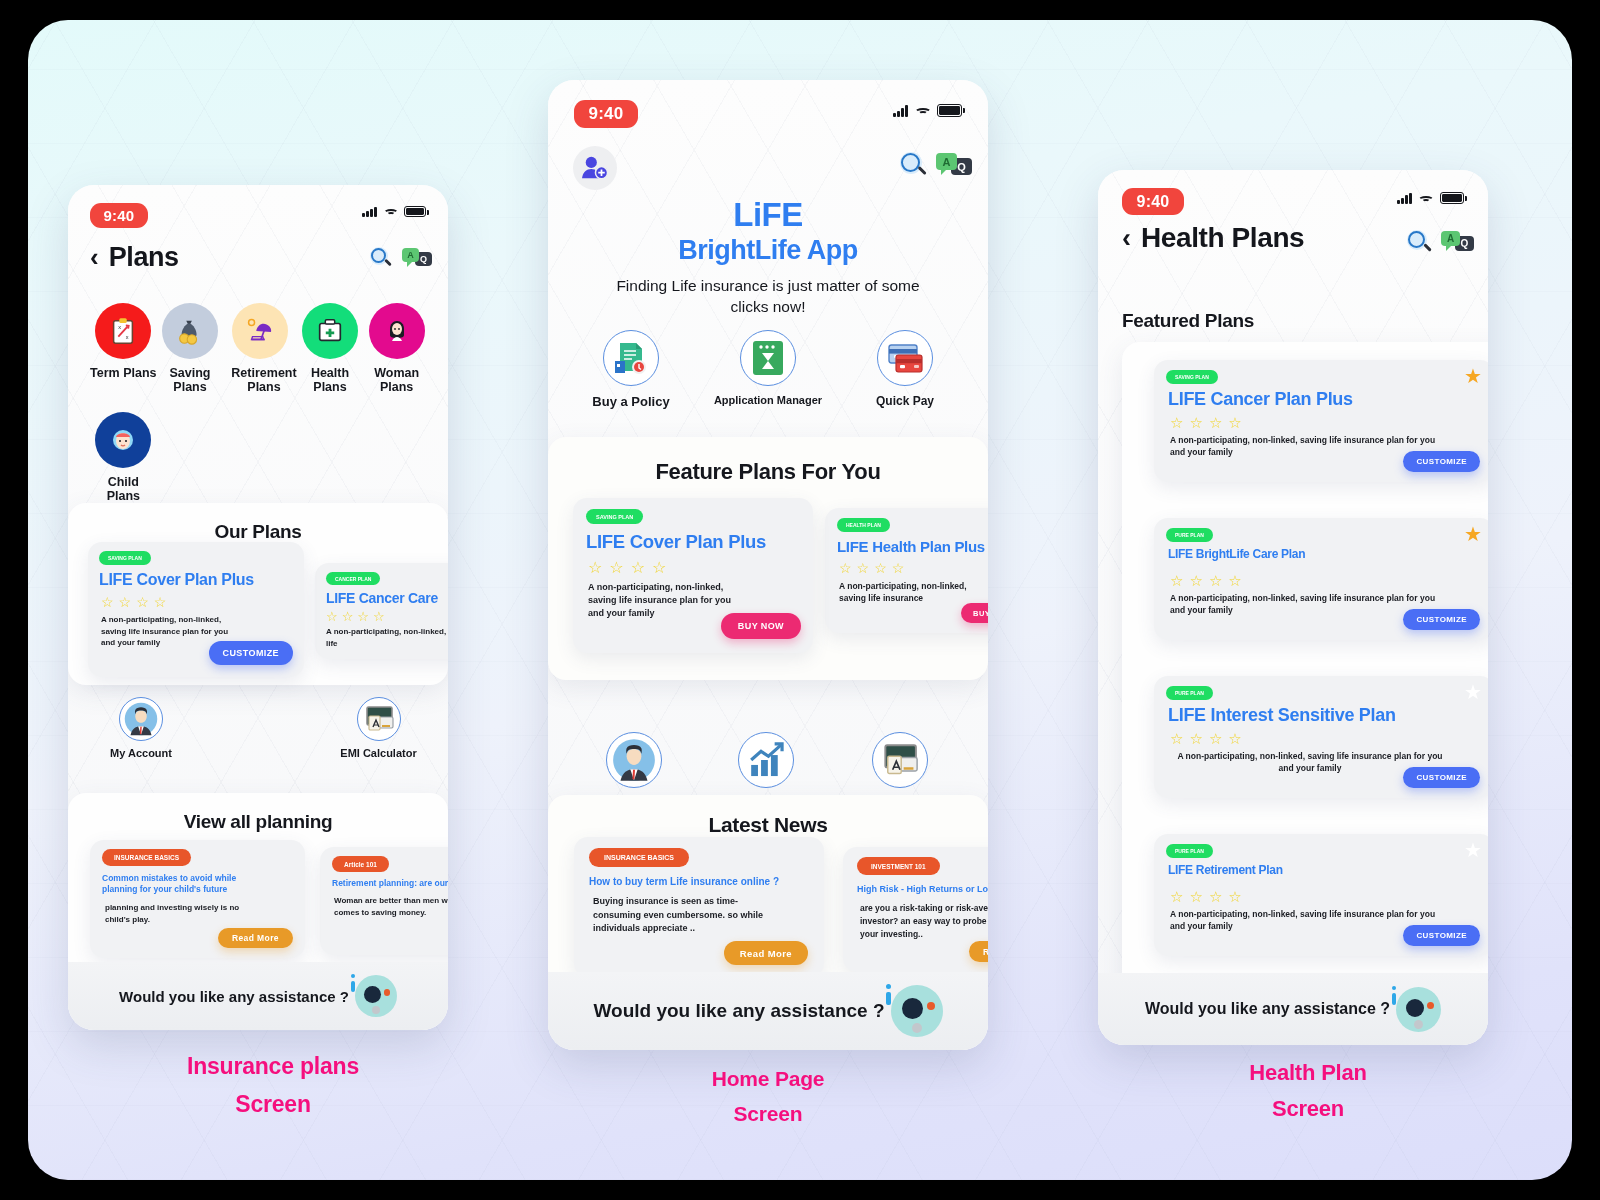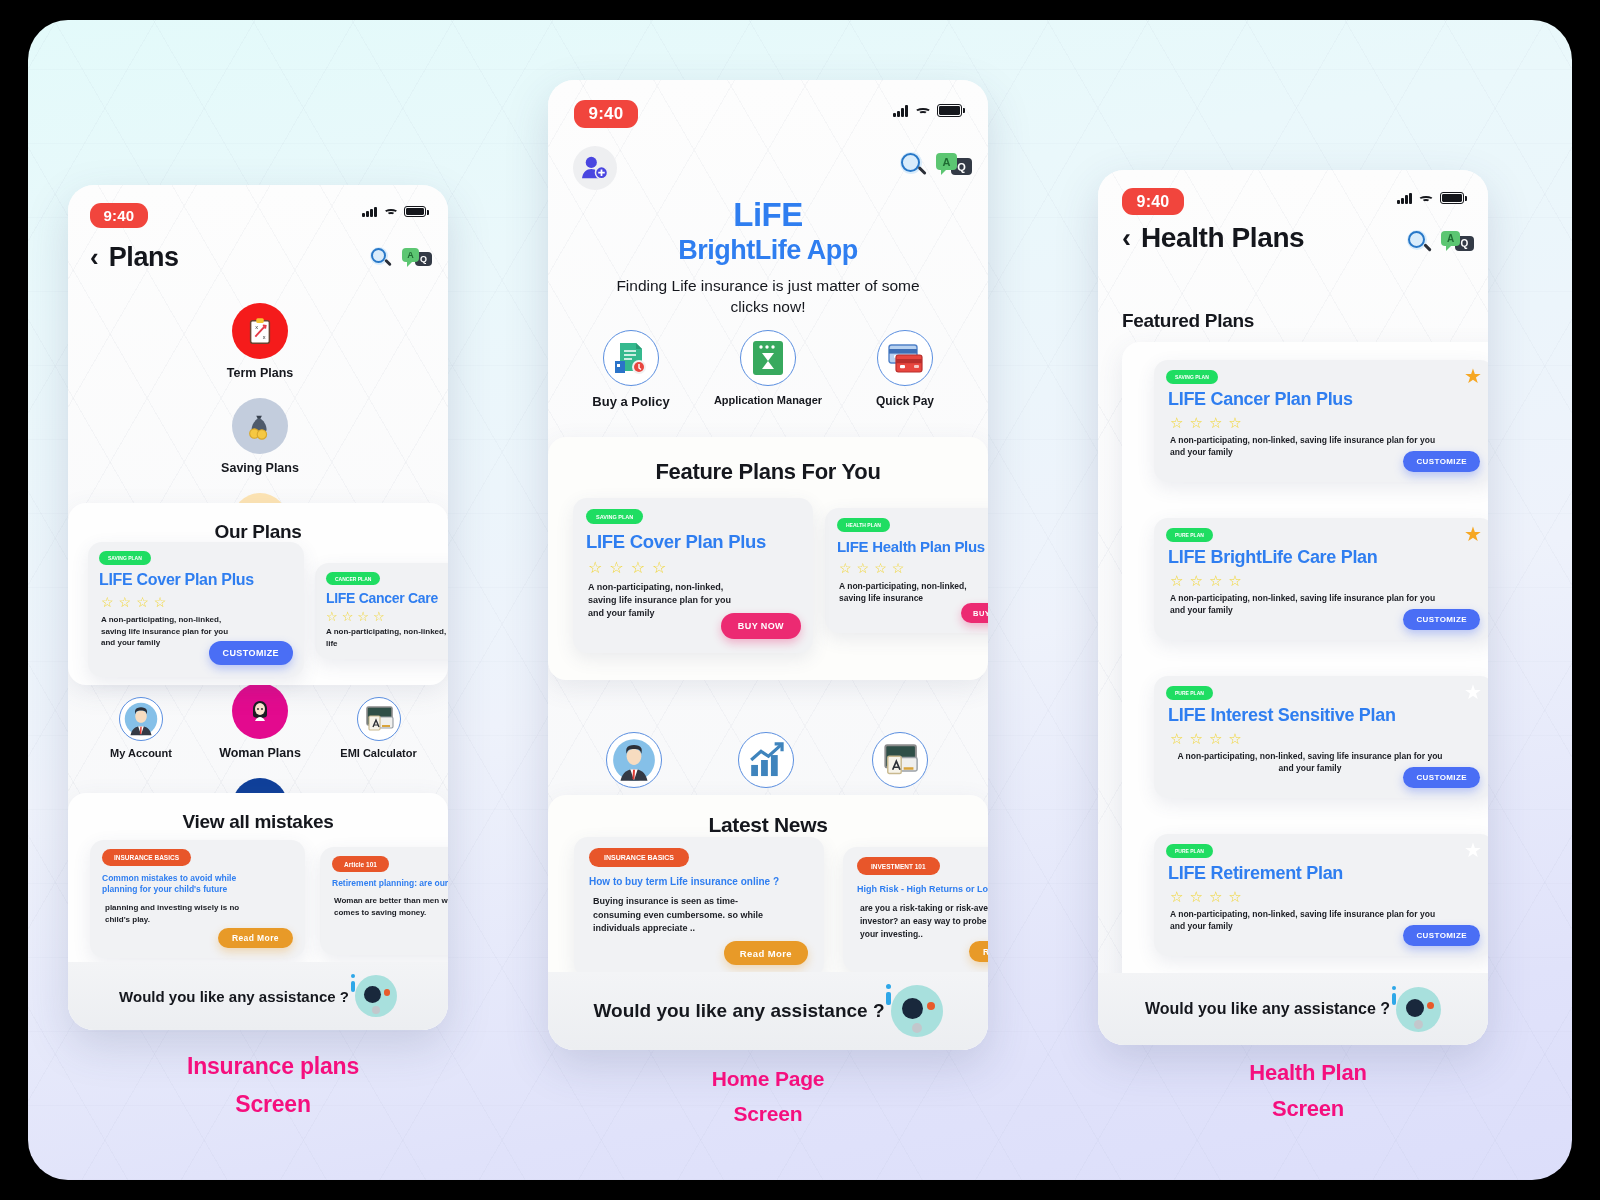--- a/index.html
+++ b/index.html
@@ -170,21 +170,21 @@
         <span class="chatico" style="width:30px;height:22px;">
           <span class="bubQ" style="right:0;top:4px;width:17px;height:14px;">
               <span style="font-size:9px;">Q</span>
             </span>
           <span class="bubA" style="left:0;top:0;width:17px;height:14px;">
               <span style="font-size:9px;">A</span>
             </span>
         </span>
       </div>
 
-      <div class="plangrid" style="left:22px; top:118px; width:340px; grid-template-columns:repeat(1,1fr); row-gap:18px;">
+      <div class="plangrid" style="left:22px; top:118px; width:340px; grid-template-columns:repeat(5,1fr); row-gap:18px;">
         <div class="planitem">
           <div class="planbubble" style="width:56px;height:56px;background:#f51b1b;">
             <svg width="30" height="30" viewBox="0 0 32 32">
                 <rect x="6" y="5" width="20" height="24" rx="2" fill="#fff" stroke="#6b4330" stroke-width="1.6"></rect>
                 <rect x="12" y="2.5" width="8" height="5" rx="1.6" fill="#f4c430"></rect>
                 <path d="M11 22 L21 11" stroke="#e63946" stroke-width="2"></path>
                 <path d="M19 10 l3 .4 -.5 3" stroke="#e63946" stroke-width="2" fill="none"></path>
                 <text x="11" y="14" font-size="6" fill="#333">x</text>
                 <text x="19" y="24" font-size="6" fill="#333">x</text>
               </svg>
@@ -305,21 +305,21 @@
                 <path d="M12 24l3-7 3 7" stroke="#2e3238" stroke-width="1.4" fill="none"></path>
                 <path d="M13 22h4" stroke="#2e3238" stroke-width="1.2"></path>
                 <path d="M21 23h8" stroke="#d9a43b" stroke-width="2"></path>
               </svg>
           </div>
           <div class="qlabel" style="margin-top:6px; font-size:11px;">EMI Calculator</div>
         </div>
       </div>
 
       <div class="panel" style="left:0; top:608px; width:380px; height:195px;">
-        <div class="sectitle" style="margin-top:18px; font-size:19px;">View all mistakes</div>
+        <div class="sectitle" style="margin-top:18px; font-size:19px;">View all planning</div>
       </div>
 
       <div class="ncard" style="left:252px; top:662px; width:215px; height:108px;">
         <div class="tagpill" style="left:12px; top:9px; height:16px; padding:0 12px; font-size:6.5px;">Article 101</div>
         <div class="nheadline" style="left:12px; top:31px; width:200px; font-size:8.5px;">Retirement planning: are our woman</div>
         <div class="nbody" style="left:14px; top:48px; width:160px; font-size:8px;">Woman are better than men when it comes to saving money.</div>
 
       </div>
 
       <div class="ncard" style="left:22px; top:655px; width:215px; height:118px;">
@@ -605,21 +605,21 @@
           <span class="star">☆</span>
           <span class="star">☆</span>
         </div>
         <div class="desc" style="left:16px; top:74px; width:280px; font-size:8.5px;">A non-participating,  non-linked, saving life insurance plan for you and your family</div>
         <div class="pill blue" style="right:14px; bottom:10px; height:21px; padding:0 13px; font-size:8px;">CUSTOMIZE</div>
       </div>
 
       <div class="pcard" style="left:56px; top:348px; width:340px; height:122px;">
         <div class="badge" style="left:12px; top:10px; height:14px; padding:0 9px; font-size:5px;">PURE PLAN</div>
         <span class="favstar star filled" style="right:12px; top:4px; font-size:20px;">★</span>
-        <div class="cardtitle" style="left:14px; top:29px; font-size:18px;">LIFE BrightLife Care Plan</div>
+        <div class="cardtitle" style="left:14px; top:29px; font-size:12px;">LIFE BrightLife Care Plan</div>
         <div class="stars" style="left:16px; top:54px; gap:6px; font-size:15px;">
           <span class="star">☆</span>
           <span class="star">☆</span>
           <span class="star">☆</span>
           <span class="star">☆</span>
         </div>
         <div class="desc" style="left:16px; top:74px; width:280px; font-size:8.5px;">A non-participating,  non-linked, saving life insurance plan for you and your family</div>
         <div class="pill blue" style="right:14px; bottom:10px; height:21px; padding:0 13px; font-size:8px;">CUSTOMIZE</div>
       </div>
 
@@ -633,21 +633,21 @@
           <span class="star">☆</span>
           <span class="star">☆</span>
         </div>
         <div class="desc" style="left:16px; top:74px; width:280px; font-size:8.5px;">A non-participating,  non-linked, saving life insurance plan for you and your family</div>
         <div class="pill blue" style="right:14px; bottom:10px; height:21px; padding:0 13px; font-size:8px;">CUSTOMIZE</div>
       </div>
 
       <div class="pcard" style="left:56px; top:664px; width:340px; height:122px;">
         <div class="badge" style="left:12px; top:10px; height:14px; padding:0 9px; font-size:5px;">PURE PLAN</div>
         <span class="favstar star white" style="right:12px; top:4px; font-size:20px;">★</span>
-        <div class="cardtitle" style="left:14px; top:29px; font-size:18px;">LIFE Retirement Plan</div>
+        <div class="cardtitle" style="left:14px; top:29px; font-size:12px;">LIFE Retirement Plan</div>
         <div class="stars" style="left:16px; top:54px; gap:6px; font-size:15px;">
           <span class="star">☆</span>
           <span class="star">☆</span>
           <span class="star">☆</span>
           <span class="star">☆</span>
         </div>
         <div class="desc" style="left:16px; top:74px; width:280px; font-size:8.5px;">A non-participating,  non-linked, saving life insurance plan for you and your family</div>
         <div class="pill blue" style="right:14px; bottom:10px; height:21px; padding:0 13px; font-size:8px;">CUSTOMIZE</div>
       </div>
 

